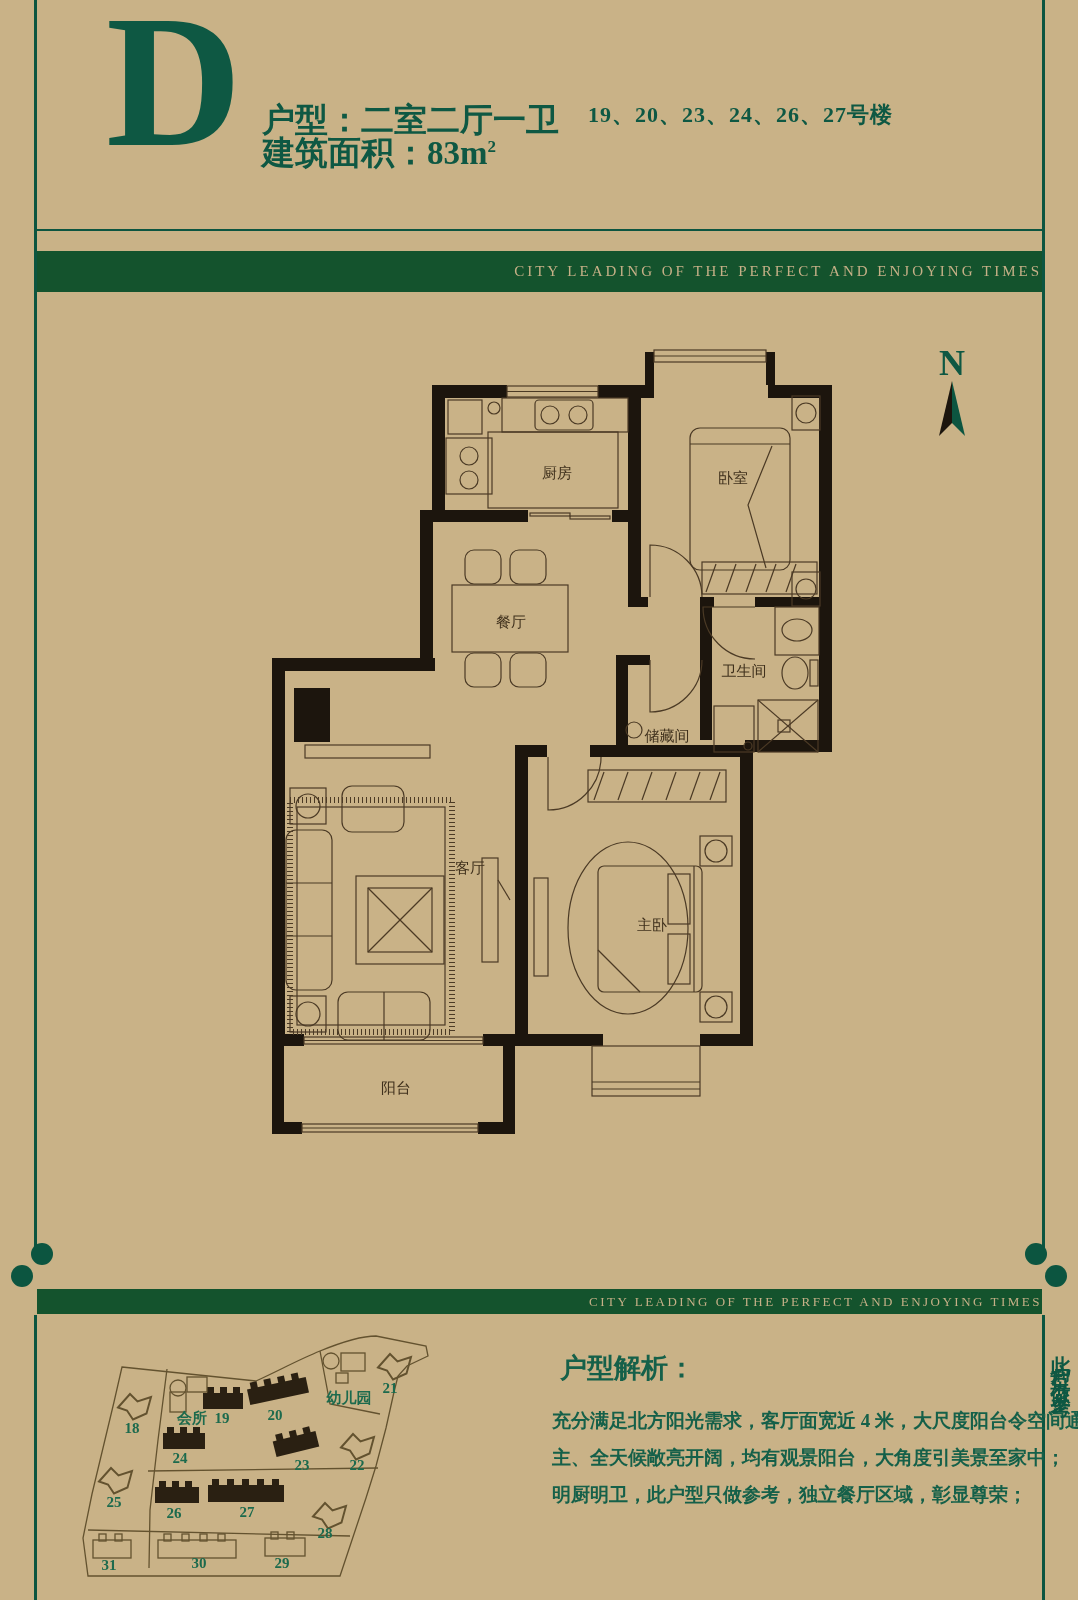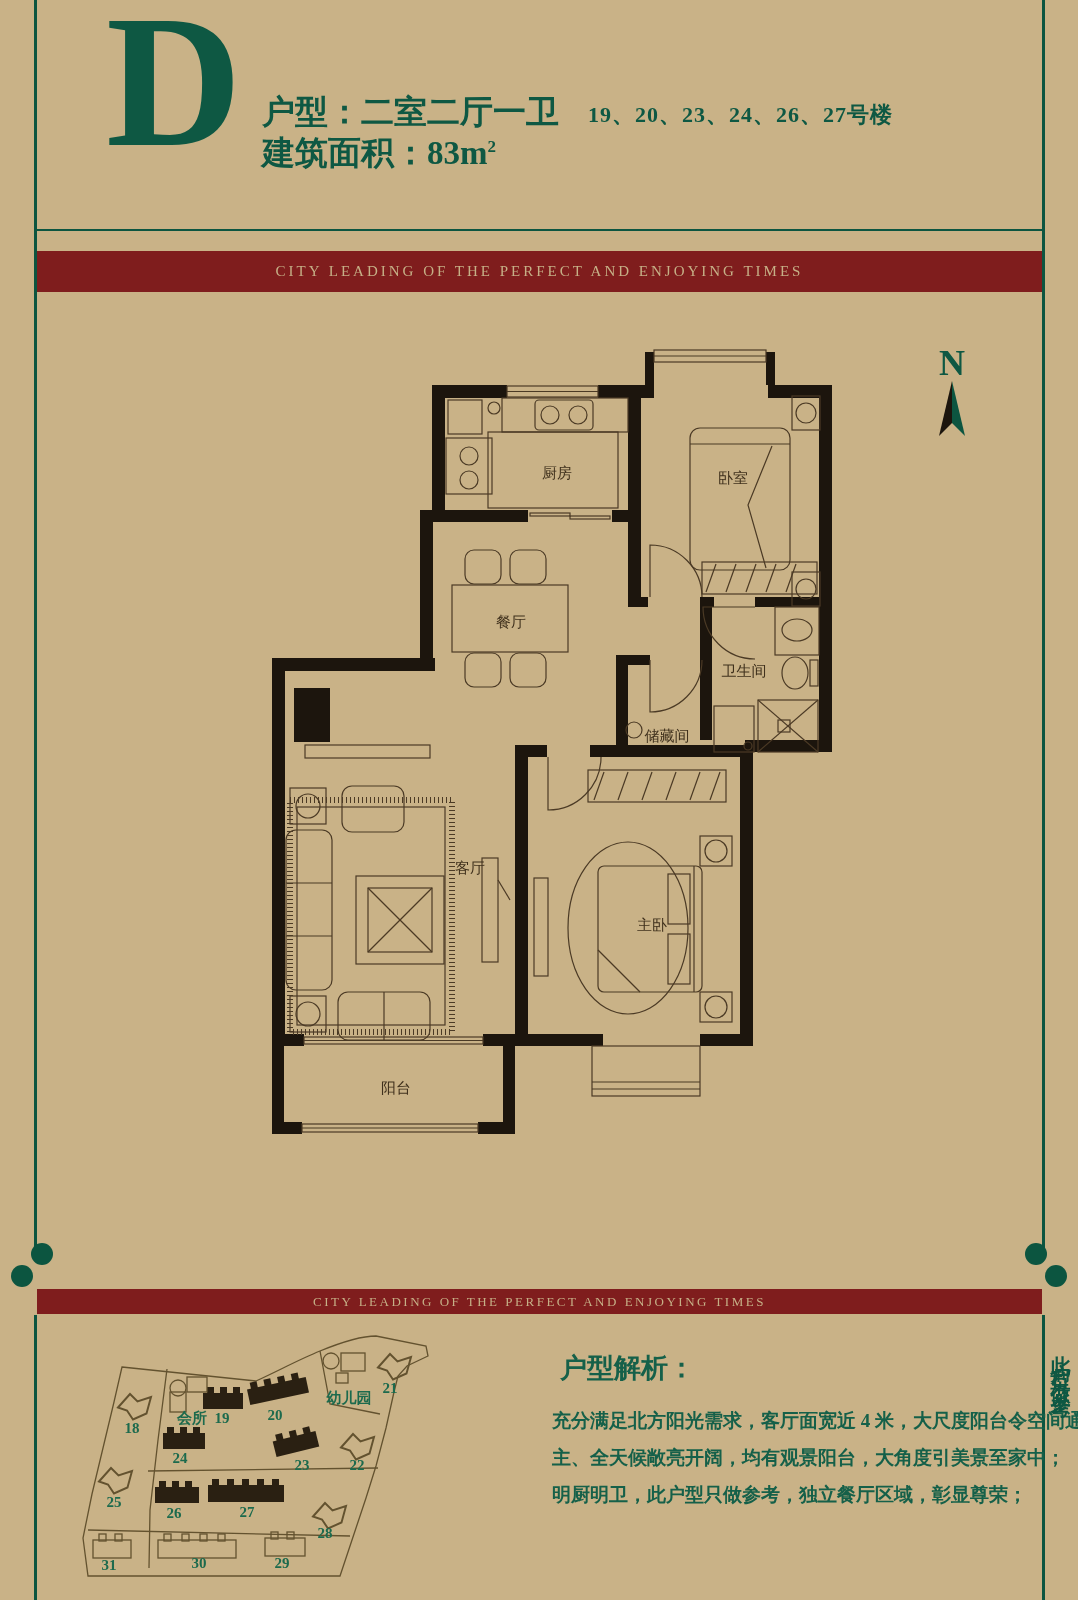--- a/index.html
+++ b/index.html
@@ -5,22 +5,22 @@
   html,body{margin:0;padding:0;}
   body{
     width:1078px;height:1600px;position:relative;overflow:hidden;
     background:#c9b287;
     font-family:"Liberation Serif","DejaVu Serif",serif;
   }
   .vline{position:absolute;width:3px;background:#0c5540;}
   .hline{position:absolute;height:2px;background:#0c5540;}
   .dot{position:absolute;width:22px;height:22px;border-radius:50%;background:#0c5540;}
   .banner{
-    position:absolute;left:37px;width:1005px;background:#7f1d1d;
-    color:#c6b087;display:flex;align-items:center;justify-content:center;
+    position:absolute;left:37px;width:1005px;background:#14532d;
+    color:#c6b087;display:flex;align-items:center;justify-content:flex-end;
     letter-spacing:3px;white-space:nowrap;
   }
   .type-letter{
     position:absolute;left:106px;top:-12px;font-size:188px;font-weight:bold;
     color:#0e5843;line-height:1;
   }
   .title-line{position:absolute;font-weight:bold;color:#0e5843;white-space:nowrap;}
   .sup{font-size:17px;vertical-align:super;}
   .analysis{position:absolute;left:552px;top:1350px;width:470px;color:#156049;}
   .analysis h3{margin:0 0 22px 8px;font-size:27px;font-weight:bold;}
@@ -41,21 +41,21 @@
 <div class="vline" style="left:34px;top:1315px;height:285px;"></div>
 <div class="vline" style="left:1042px;top:0;height:1249px;"></div>
 <div class="vline" style="left:1042px;top:1315px;height:285px;"></div>
 <div class="hline" style="left:35px;top:229px;width:1008px;"></div>
 <div class="dot" style="left:31px;top:1243px;"></div>
 <div class="dot" style="left:11px;top:1265px;"></div>
 <div class="dot" style="left:1025px;top:1243px;"></div>
 <div class="dot" style="left:1045px;top:1265px;"></div>
 
 <div class="type-letter">D</div>
-<div class="title-line" style="left:262px;top:90px;font-size:33px;">户型：二室二厅一卫</div>
+<div class="title-line" style="left:262px;top:98px;font-size:33px;">户型：二室二厅一卫</div>
 <div class="title-line" style="left:262px;top:131px;font-size:33px;"><span>建筑面积：83m</span><span class="sup">2</span></div>
 <div class="title-line" style="left:588px;top:100px;font-size:22px;letter-spacing:1px;">19、20、23、24、26、27号楼</div>
 
 <div class="banner" style="top:251px;height:41px;font-size:15px;">
   <span>CITY LEADING OF THE PERFECT AND ENJOYING TIMES</span>
 </div>
 <div class="banner" style="top:1289px;height:25px;font-size:13px;letter-spacing:2.5px;">
   <span>CITY LEADING OF THE PERFECT AND ENJOYING TIMES</span>
 </div>
 

